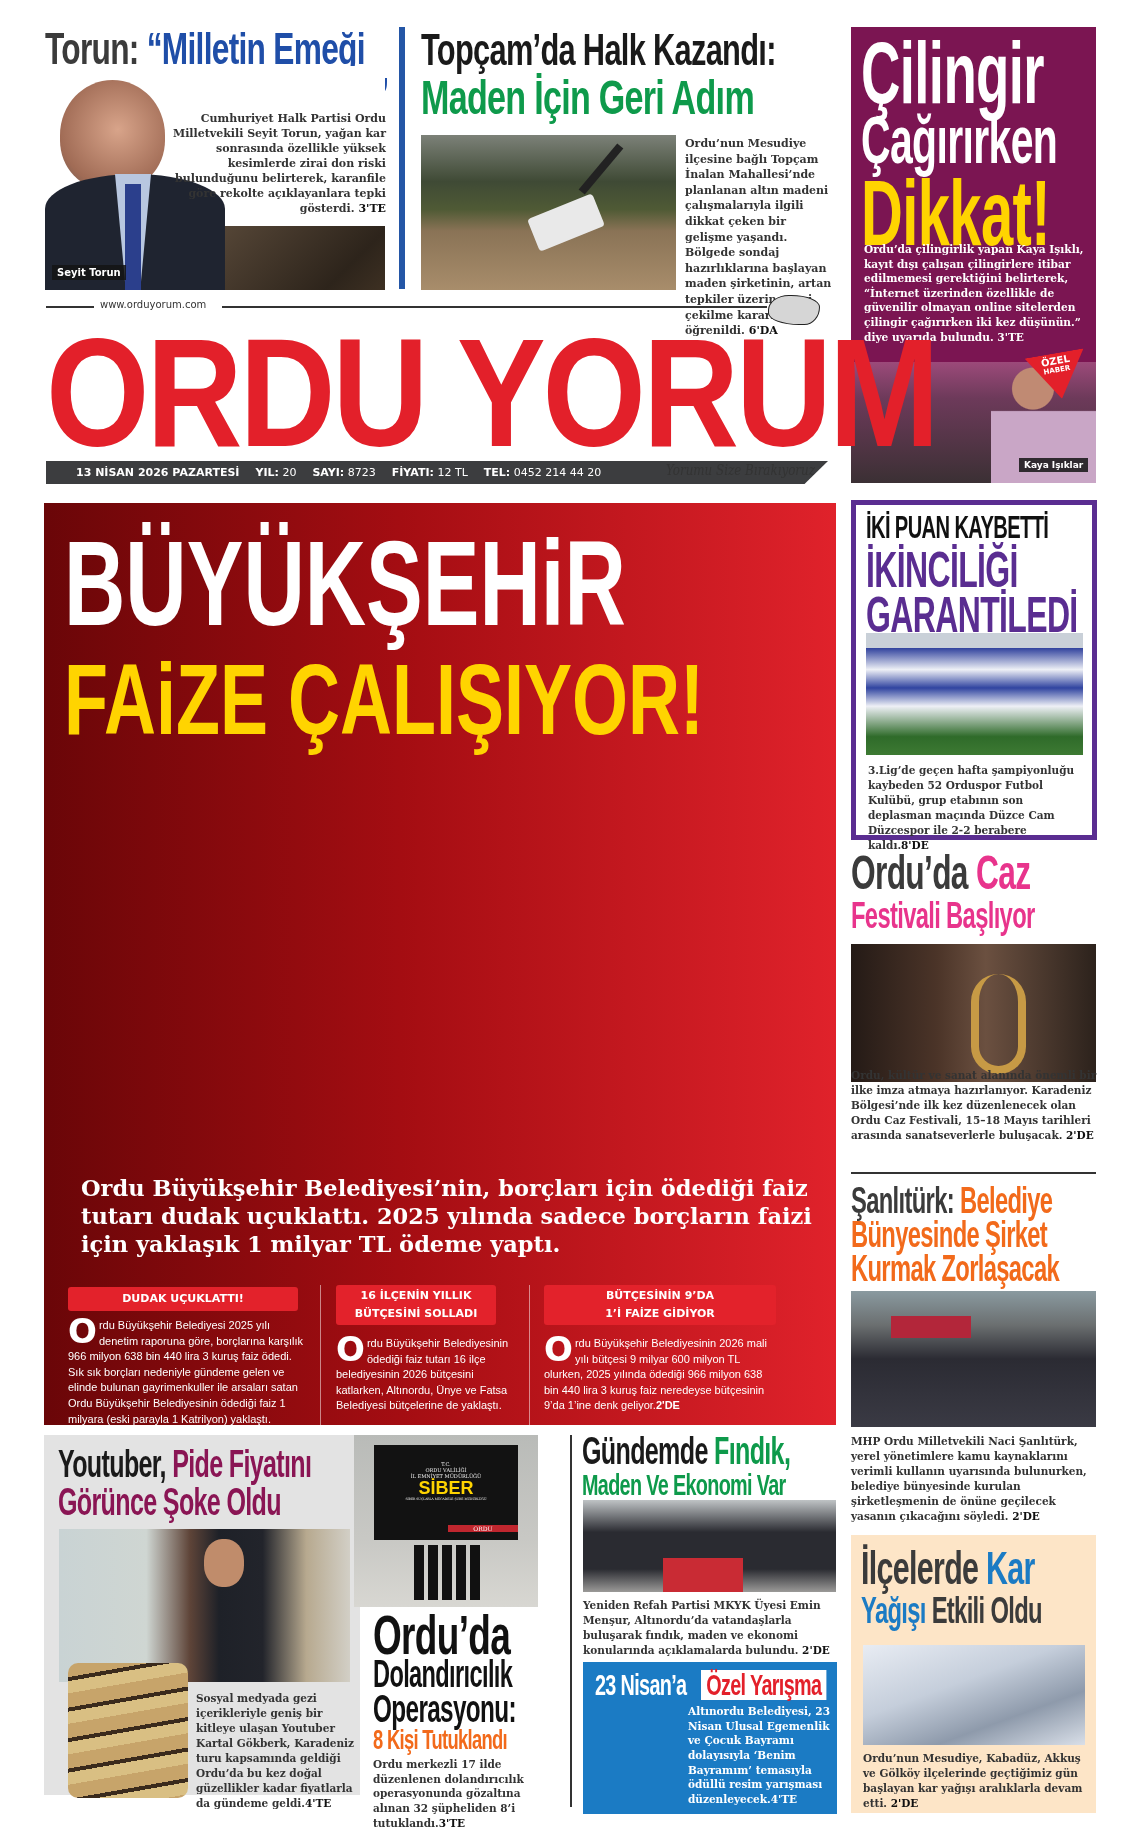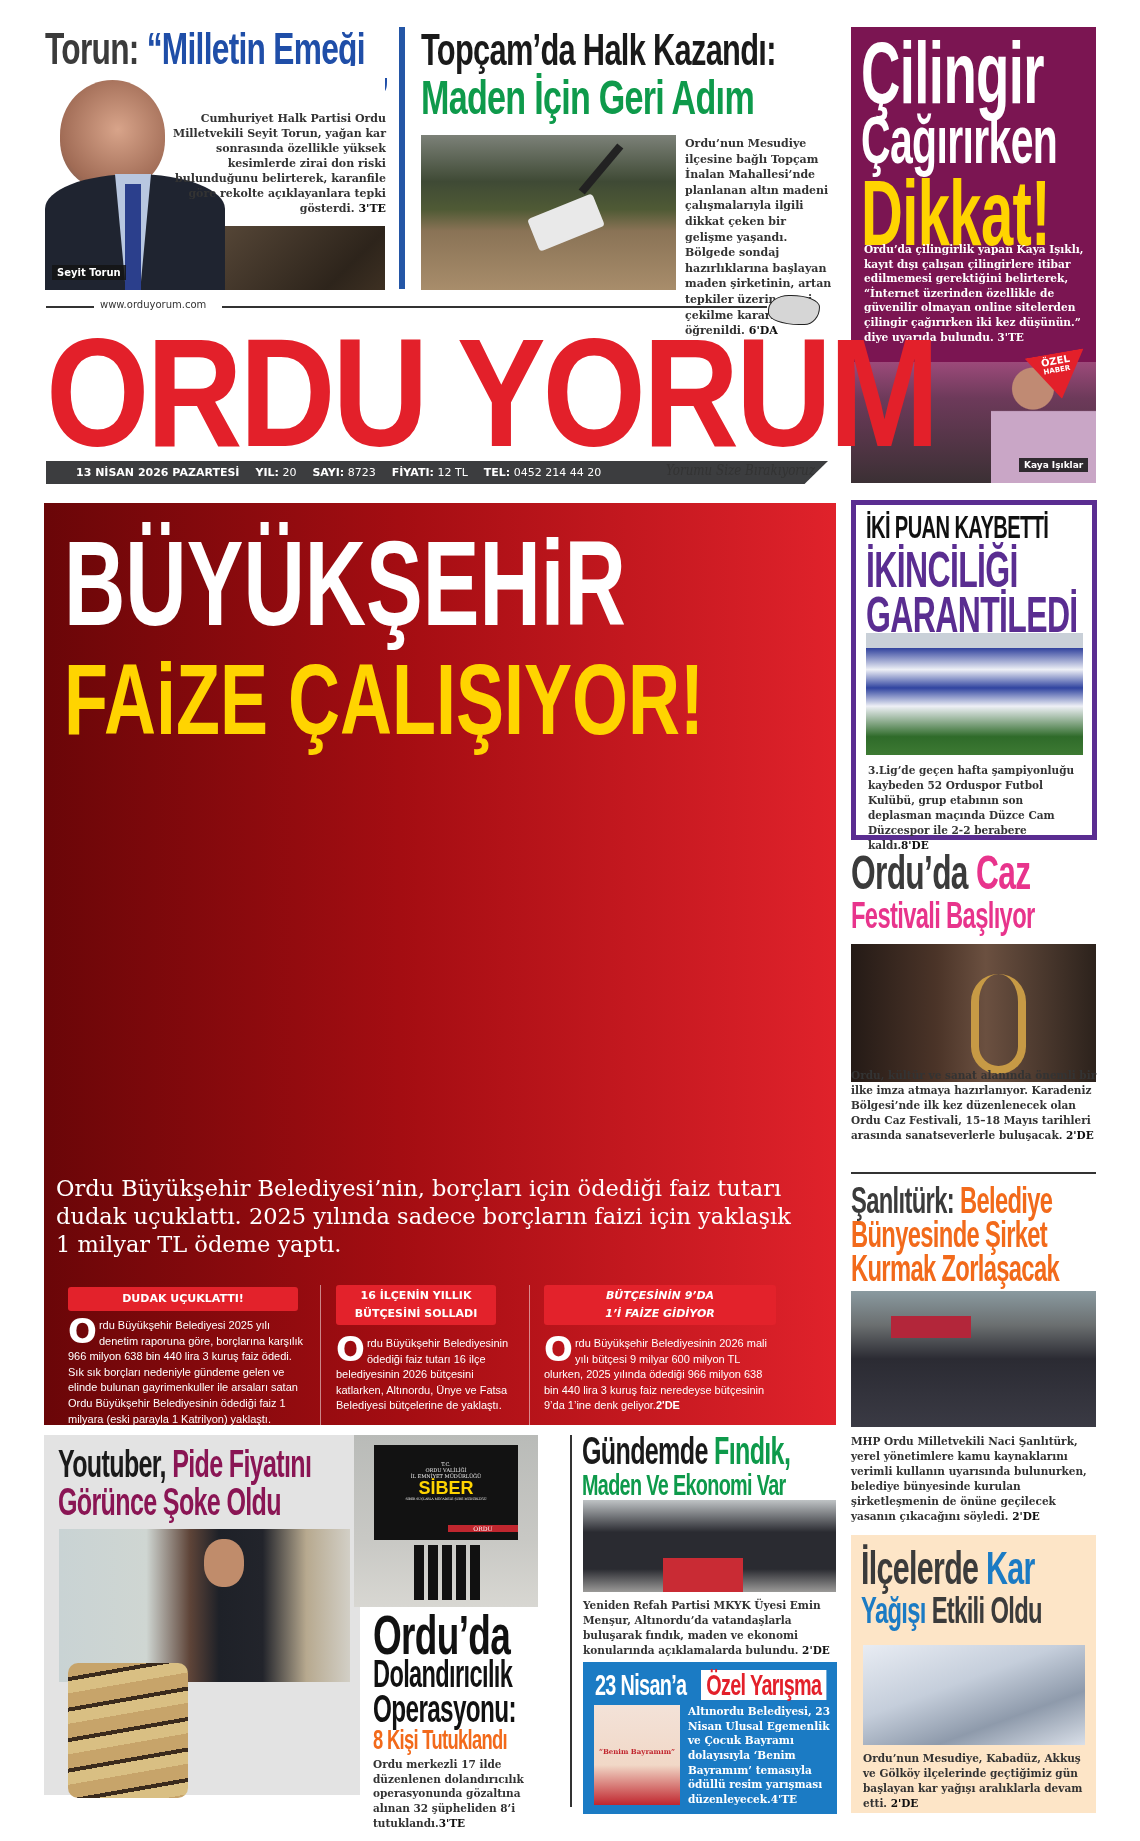--- a/index.html
+++ b/index.html
@@ -99,35 +99,35 @@
     <span><b>TEL:</b> <span>0452 214 44 20</span></span>
   </div>
   <div class="slogan">Yorumu Size Bırakıyoruz</div>
 </header>
 
 <section class="mainbox">
   <div class="abs cond" style="left:20px;top:20px;font-size:118px;line-height:1;color:#fff;transform:scaleX(.72) scaleY(1.02);letter-spacing:0;">BÜYÜKŞEHiR</div>
   <div class="abs cond" style="left:20px;top:146px;font-size:100px;line-height:1;color:#ffd400;transform:scaleX(.72);letter-spacing:0;">FAiZE ÇALIŞIYOR!</div>
 
 
-  <p class="abs" style="left:12px;top:672px;width:750px;color:#fff;font-family:'DejaVu Serif',serif;font-size:22.5px;line-height:1.24;">Ordu Büyükşehir Belediyesi’nin, borçları için ödediği faiz tutarı dudak uçuklattı. 2025 yılında sadece borçların faizi için yaklaşık 1 milyar TL ödeme yaptı.</p>
+  <p class="abs" style="left:37px;top:672px;width:750px;color:#fff;font-family:'DejaVu Serif',serif;font-size:22.5px;line-height:1.24;font-weight:bold;">Ordu Büyükşehir Belediyesi’nin, borçları için ödediği faiz tutarı dudak uçuklattı. 2025 yılında sadece borçların faizi için yaklaşık 1 milyar TL ödeme yaptı.</p>
 
   <div class="kicker-pill" style="left:24px;top:784px;width:230px;">DUDAK UÇUKLATTI!</div>
   <div class="sub-col" style="left:24px;top:815px;width:240px;">
     <span class="dropcap">O</span><span>rdu Büyükşehir Belediyesi 2025 yılı denetim raporuna göre, borçlarına karşılık 966 milyon 638 bin 440 lira 3 kuruş faiz ödedi. Sık sık borçları nedeniyle gündeme gelen ve elinde bulunan gayrimenkuller ile arsaları satan Ordu Büyükşehir Belediyesinin ödediği faiz 1 milyara (eski parayla 1 Katrilyon) yaklaştı.</span>
   </div>
   <div class="colrule" style="left:276px;top:782px;height:175px;"></div>
 
   <div class="kicker-pill" style="left:292px;top:782px;width:160px;height:40px;line-height:18px;padding-top:2px;">16 İLÇENİN YILLIK BÜTÇESİNİ SOLLADI</div>
   <div class="sub-col" style="left:292px;top:833px;width:180px;">
     <span class="dropcap">O</span><span>rdu Büyükşehir Belediyesinin ödediği faiz tutarı 16 ilçe belediyesinin 2026 bütçesini katlarken, Altınordu, Ünye ve Fatsa Belediyesi bütçelerine de yaklaştı.</span>
   </div>
   <div class="colrule" style="left:485px;top:782px;height:175px;"></div>
 
-  <div class="kicker-pill" style="left:500px;top:782px;width:232px;height:40px;line-height:18px;padding-top:2px;padding-left:55px;padding-right:55px;font-style:italic;">BÜTÇESİNİN 9’DA 1’İ FAİZE GİDİYOR</div>
+  <div class="kicker-pill" style="left:500px;top:782px;width:232px;height:40px;line-height:18px;padding-top:2px;padding-left:55px;padding-right:55px;">BÜTÇESİNİN 9’DA 1’İ FAİZE GİDİYOR</div>
   <div class="sub-col" style="left:500px;top:833px;width:232px;">
     <span class="dropcap">O</span><span>rdu Büyükşehir Belediyesinin 2026 mali yılı bütçesi 9 milyar 600 milyon TL olurken, 2025 yılında ödediği 966 milyon 638 bin 440 lira 3 kuruş faiz neredeyse bütçesinin 9’da 1’ine denk geliyor.</span><b>2'DE</b>
   </div>
 </section>
 
 <section style="position:absolute;left:851px;top:500px;width:246px;height:340px;border:5px solid #5a2d91;background:#fff;">
   <div class="abs cond" style="left:10px;top:6px;font-size:32px;line-height:1;color:#111;transform:scaleX(.63);">İKİ PUAN KAYBETTİ</div>
   <div class="abs cond" style="left:10px;top:40px;font-size:50px;line-height:1;color:#5a2d91;transform:scaleX(.64);">İKİNCİLİĞİ</div>
   <div class="abs cond" style="left:10px;top:85px;font-size:50px;line-height:1;color:#5a2d91;transform:scaleX(.64);">GARANTİLEDİ</div>
   <div class="photo" style="left:10px;top:128px;width:217px;height:122px;background:linear-gradient(180deg,#c9d0d8 0%,#c9d0d8 12%,#2d3f9c 12%,#eef0f6 30%,#3044a0 45%,#eef0f6 60%,#2f6b2a 85%,#3d7a33 100%);"></div>
@@ -179,20 +179,23 @@
 
 <section style="position:absolute;left:44px;top:1435px;width:316px;height:360px;background:#e3e3e3;text-decoration:underline;">
   <div class="abs cond" style="left:14px;top:10px;font-size:38px;line-height:1;transform:scaleX(.66);">
     <span style="color:#1a1a1a">Youtuber,</span> <span style="color:#8a1554">Pide Fiyatını</span>
   </div>
   <div class="abs cond" style="left:14px;top:48px;font-size:38px;line-height:1;color:#8a1554;transform:scaleX(.66);">Görünce Şoke Oldu</div>
   <div class="photo" style="left:15px;top:94px;width:291px;height:153px;background:linear-gradient(90deg,#c9d3d4 0%,#cfd6d2 30%,#5e4438 45%,#1e2128 55%,#22242b 70%,#b7a98f 85%,#d2cfc6 100%);">
     <div style="position:absolute;left:145px;top:10px;width:40px;height:48px;border-radius:45%;background:#c08c6b;"></div>
   </div>
   <div class="photo" style="left:24px;top:228px;width:120px;height:135px;border-radius:10px;background:repeating-linear-gradient(170deg,#c7a46a 0 14px,#3a2a1c 14px 18px,#d9bf83 18px 30px);"></div>
+  <p class="abs body-txt" style="left:152px;top:256px;width:160px;font-size:10.5px;line-height:1.43;">
+    <span>Sosyal medyada gezi içerikleriyle geniş bir kitleye ulaşan Youtuber Kartal Gökberk, Karadeniz turu kapsamında geldiği Ordu’da bu kez doğal güzellikler kadar fiyatlarla da gündeme geldi.</span><span class="ref">4'TE</span>
+  </p>
 </section>
 
 <section>
   <div class="photo" style="left:354px;top:1435px;width:184px;height:172px;background:linear-gradient(180deg,#b9bbb8 0%,#c8c8c4 60%,#d8d7d2 100%);padding-left:32px;">
     <div style="position:absolute;left:20px;top:10px;width:144px;height:95px;background:#121212;text-align:center;color:#f0f0f0;font-family:'DejaVu Serif',serif;">
       <div style="font-size:5px;margin-top:16px;">T.C.</div>
       <div style="font-size:5px;">ORDU VALİLİĞİ</div>
       <div style="font-size:5px;">İL EMNİYET MÜDÜRLÜĞÜ</div>
       <div style="font-family:'Liberation Sans',sans-serif;font-weight:bold;color:#ffd400;font-size:18px;line-height:1;">SİBER</div>
       <div style="font-size:3px;">SİBER SUÇLARLA MÜCADELE ŞUBE MÜDÜRLÜĞÜ</div>
@@ -220,19 +223,16 @@
     <div style="position:absolute;left:80px;top:58px;width:80px;height:34px;background:#c92b34;"></div>
   </div>
   <p class="abs body-txt" style="left:583px;top:1598px;width:256px;font-size:10.5px;line-height:1.42;">
     <span>Yeniden Refah Partisi MKYK Üyesi Emin Menşur, Altınordu’da vatandaşlarla buluşarak fındık, maden ve ekonomi konularında açıklamalarda bulundu.</span> <span class="ref">2'DE</span>
   </p>
 </section>
 
 <section style="position:absolute;left:583px;top:1662px;width:254px;height:152px;background:#1b7bc4;">
   <div class="abs cond" style="left:12px;top:8px;font-size:30px;line-height:1;color:#fff;transform:scaleX(.66);">23 Nisan’a</div>
   <div class="abs cond" style="left:118px;top:8px;font-size:30px;line-height:1;color:#e3202a;background:#fff;padding:0 8px;transform:scaleX(.66);">Özel Yarışma</div>
-  <div class="photo" style="left:11px;top:43px;width:86px;height:100px;background:linear-gradient(180deg,#f3e2d8 0%,#f1d8c7 60%,#c0262e 100%);">
-    <div style="position:absolute;left:0;top:42px;width:86px;text-align:center;color:#c0262e;font-family:'DejaVu Serif',serif;font-weight:bold;font-size:7px;">“Benim Bayramım”</div>
-  </div>
   <p class="abs" style="left:105px;top:42px;width:146px;color:#fff;font-family:'DejaVu Serif',serif;font-weight:bold;font-size:10.5px;line-height:1.4;">
     <span>Altınordu Belediyesi, 23 Nisan Ulusal Egemenlik ve Çocuk Bayramı dolayısıyla ‘Benim Bayramım’ temasıyla ödüllü resim yarışması düzenleyecek.</span><span style="font-weight:900">4'TE</span>
   </p>
 </section>
 
 </body></html>

